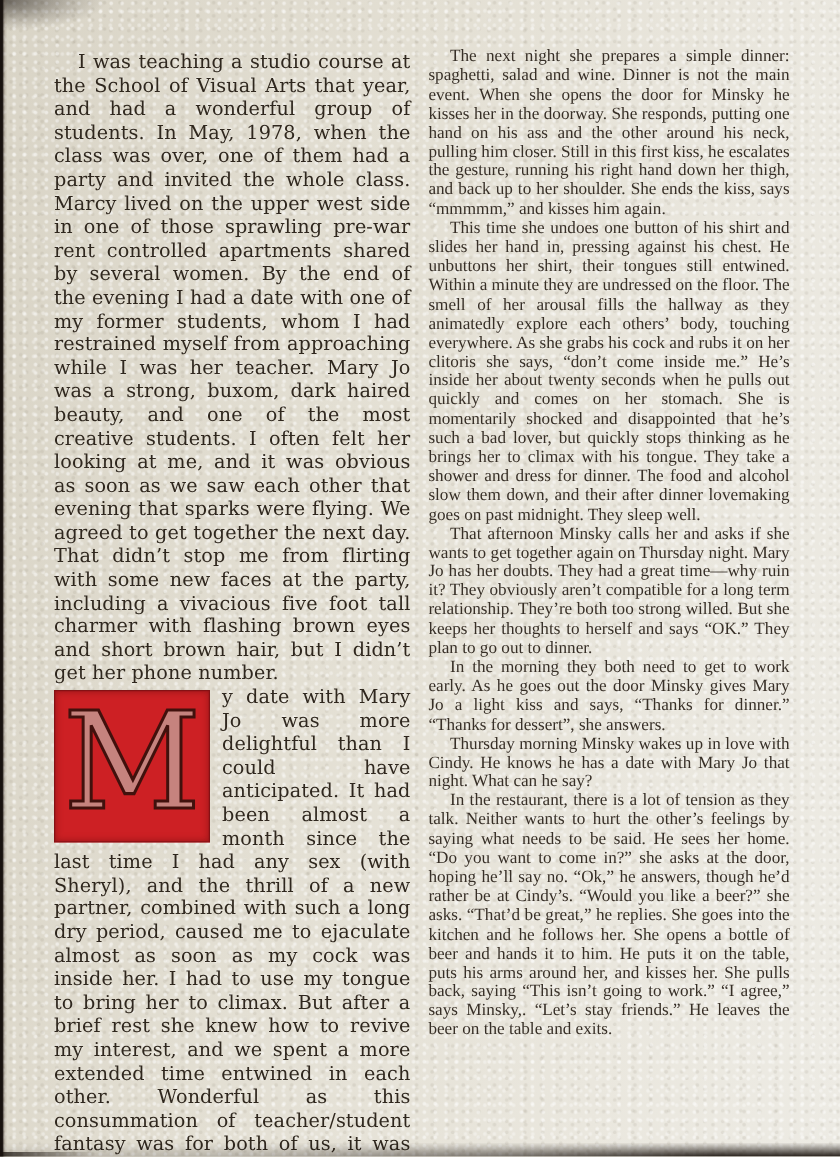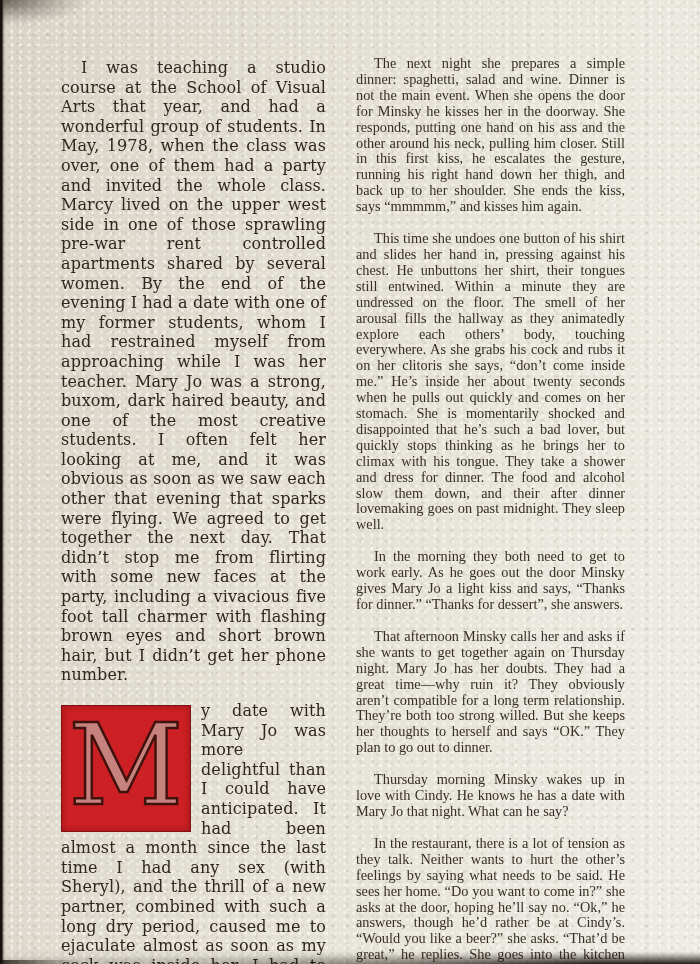--- a/index.html
+++ b/index.html
@@ -74,29 +74,29 @@
     left: 45px;
     top: 42px;
     width: 297px;
     font-family: "DejaVu Serif", serif;
     font-size: 16px;
     line-height: 19.6px;
     color: #2f271e;
     letter-spacing: 0.1px;
   }
   .col-right {
-    left: 340px;
+    left: 357px;
     top: 40px;
     width: 301px;
     font-family: "Liberation Serif", serif;
     font-size: 14.3px;
     line-height: 15.9px;
     color: #372f27;
   }
-  .col p { margin: 16px; }
+  .col p { margin: 0; }
   .col-left p.indent { text-indent: 20px; }
   .col-right p { text-indent: 18px; }
 
   .dropcap-box {
     float: left;
     width: 130px;
     height: 127px;
     margin: 4px 10px 3px 0;
     background: #cd2024;
     border: 1px solid #841114;
@@ -128,18 +128,18 @@
   <div class="col col-left">
     <p class="indent">I was teaching a studio course at the School of Visual Arts that year, and had a wonderful group of students. In May, 1978, when the class was over, one of them had a party and invited the whole class. Marcy lived on the upper west side in one of those sprawling pre-war rent controlled apartments shared by several women. By the end of the evening I had a date with one of my former students, whom I had restrained myself from approaching while I was her teacher. Mary Jo was a strong, buxom, dark haired beauty, and one of the most creative students. I often felt her looking at me, and it was obvious as soon as we saw each other that evening that sparks were flying. We agreed to get together the next day. That didn’t stop me from flirting with some new faces at the party, including a vivacious five foot tall charmer with flashing brown eyes and short brown hair, but I didn’t get her phone number.</p>
     <p><span class="dropcap-box">
           <span class="dropcap-letter">M</span>
         </span><span>y date with Mary Jo was more delightful than I could have anticipated. It had been almost a month since the last time I had any sex (with Sheryl), and the thrill of a new partner, combined with such a long dry period, caused me to ejaculate almost as soon as my cock was inside her. I had to use my tongue to bring her to climax. But after a brief rest she knew how to revive my interest, and we spent a more extended time entwined in each other. Wonderful as this consummation of teacher/student fantasy was for both of us, it was clear that we were not destined for a long romance. We both just wanted this hot fuck.</span></p>
   </div>
 
   <div class="col col-right">
     <p>The next night she prepares a simple dinner: spaghetti, salad and wine. Dinner is not the main event. When she opens the door for Minsky he kisses her in the doorway. She responds, putting one hand on his ass and the other around his neck, pulling him closer. Still in this first kiss, he escalates the gesture, running his right hand down her thigh, and back up to her shoulder. She ends the kiss, says “mmmmm,” and kisses him again.</p>
     <p>This time she undoes one button of his shirt and slides her hand in, pressing against his chest. He unbuttons her shirt, their tongues still entwined. Within a minute they are undressed on the floor. The smell of her arousal fills the hallway as they animatedly explore each others’ body, touching everywhere. As she grabs his cock and rubs it on her clitoris she says, “don’t come inside me.” He’s inside her about twenty seconds when he pulls out quickly and comes on her stomach. She is momentarily shocked and disappointed that he’s such a bad lover, but quickly stops thinking as he brings her to climax with his tongue. They take a shower and dress for dinner. The food and alcohol slow them down, and their after dinner lovemaking goes on past midnight. They sleep well.</p>
+    <p>That afternoon Minsky calls her and asks if she wants to get together again on Thursday night. Mary Jo has her doubts. They had a great time—why ruin it? They obviously aren’t compatible for a long term relationship. They’re both too strong willed. But she keeps her thoughts to herself and says “OK.” They plan to go out to dinner.</p>
     <p>In the morning they both need to get to work early. As he goes out the door Minsky gives Mary Jo a light kiss and says, “Thanks for dinner.” “Thanks for dessert”, she answers.</p>
-    <p>That afternoon Minsky calls her and asks if she wants to get together again on Thursday night. Mary Jo has her doubts. They had a great time—why ruin it? They obviously aren’t compatible for a long term relationship. They’re both too strong willed. But she keeps her thoughts to herself and says “OK.” They plan to go out to dinner.</p>
     <p>Thursday morning Minsky wakes up in love with Cindy. He knows he has a date with Mary Jo that night. What can he say?</p>
     <p>In the restaurant, there is a lot of tension as they talk. Neither wants to hurt the other’s feelings by saying what needs to be said. He sees her home. “Do you want to come in?” she asks at the door, hoping he’ll say no. “Ok,” he answers, though he’d rather be at Cindy’s. “Would you like a beer?” she asks. “That’d be great,” he replies. She goes into the kitchen and he follows her. She opens a bottle of beer and hands it to him. He puts it on the table, puts his arms around her, and kisses her. She pulls back, saying “This isn’t going to work.” “I agree,” says Minsky,. “Let’s stay friends.” He leaves the beer on the table and exits.</p>
   </div>
 </div>
 
 </body></html>

